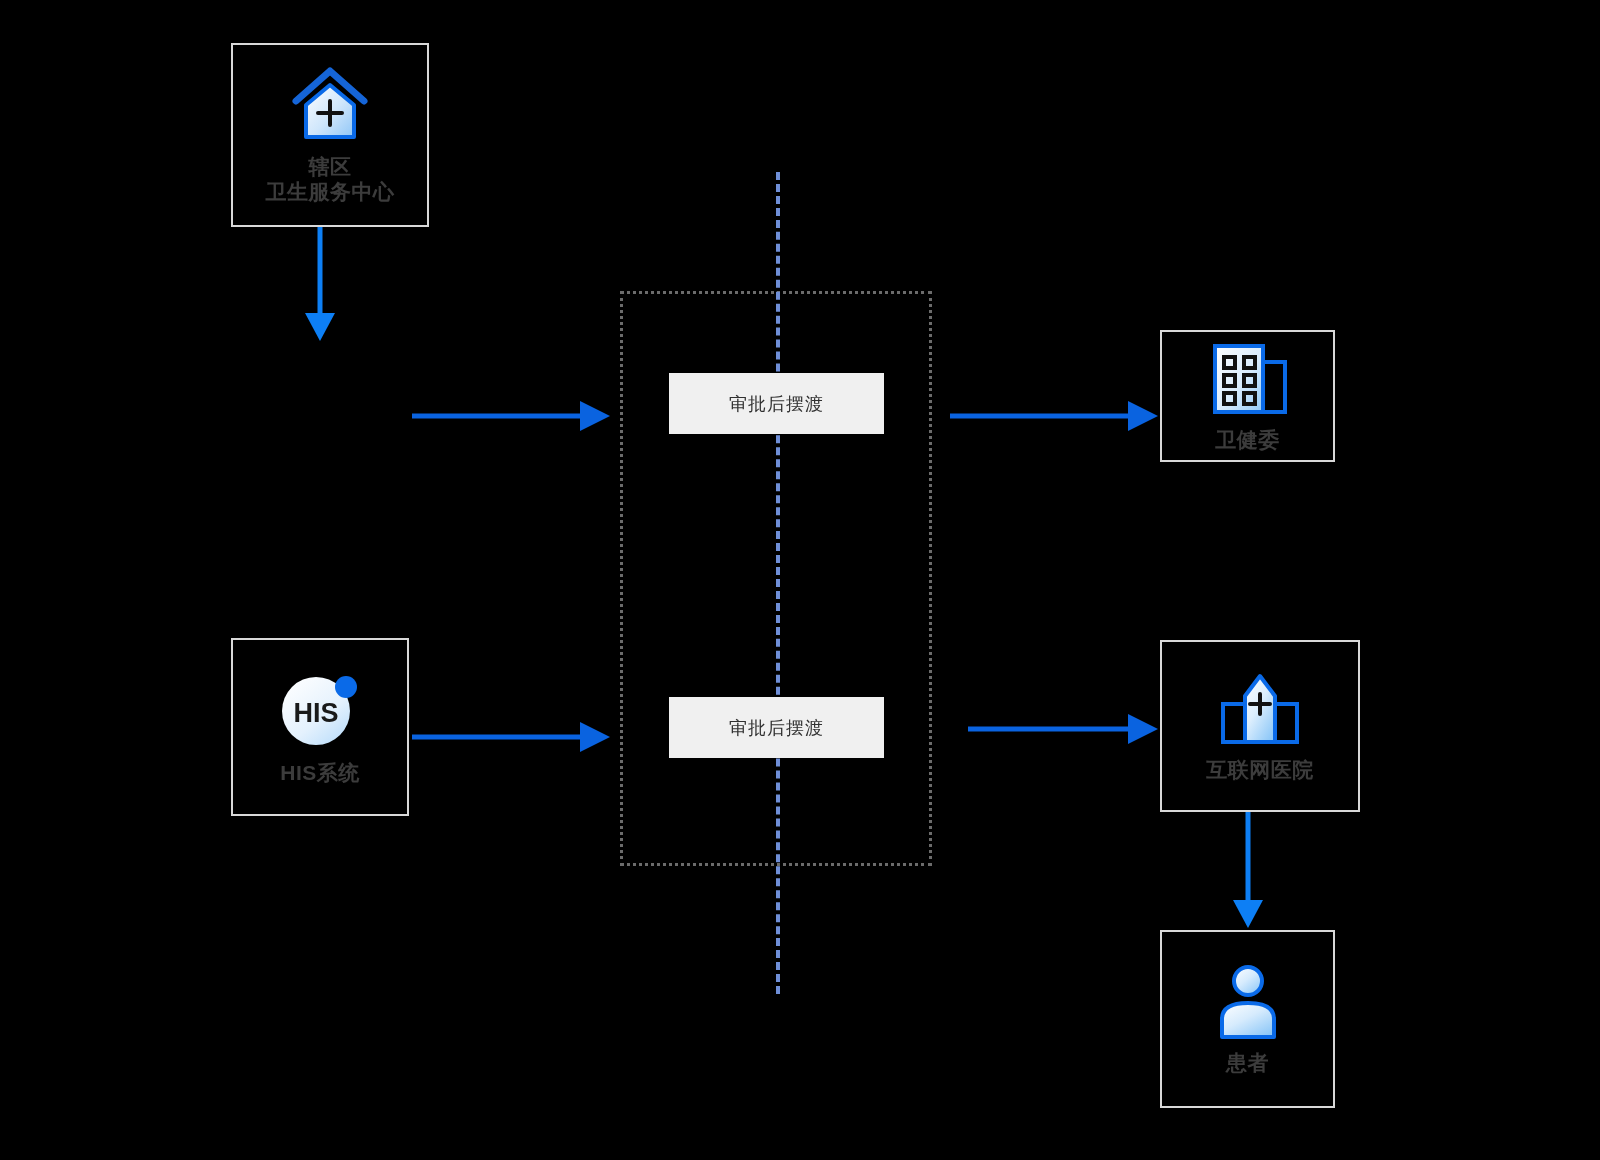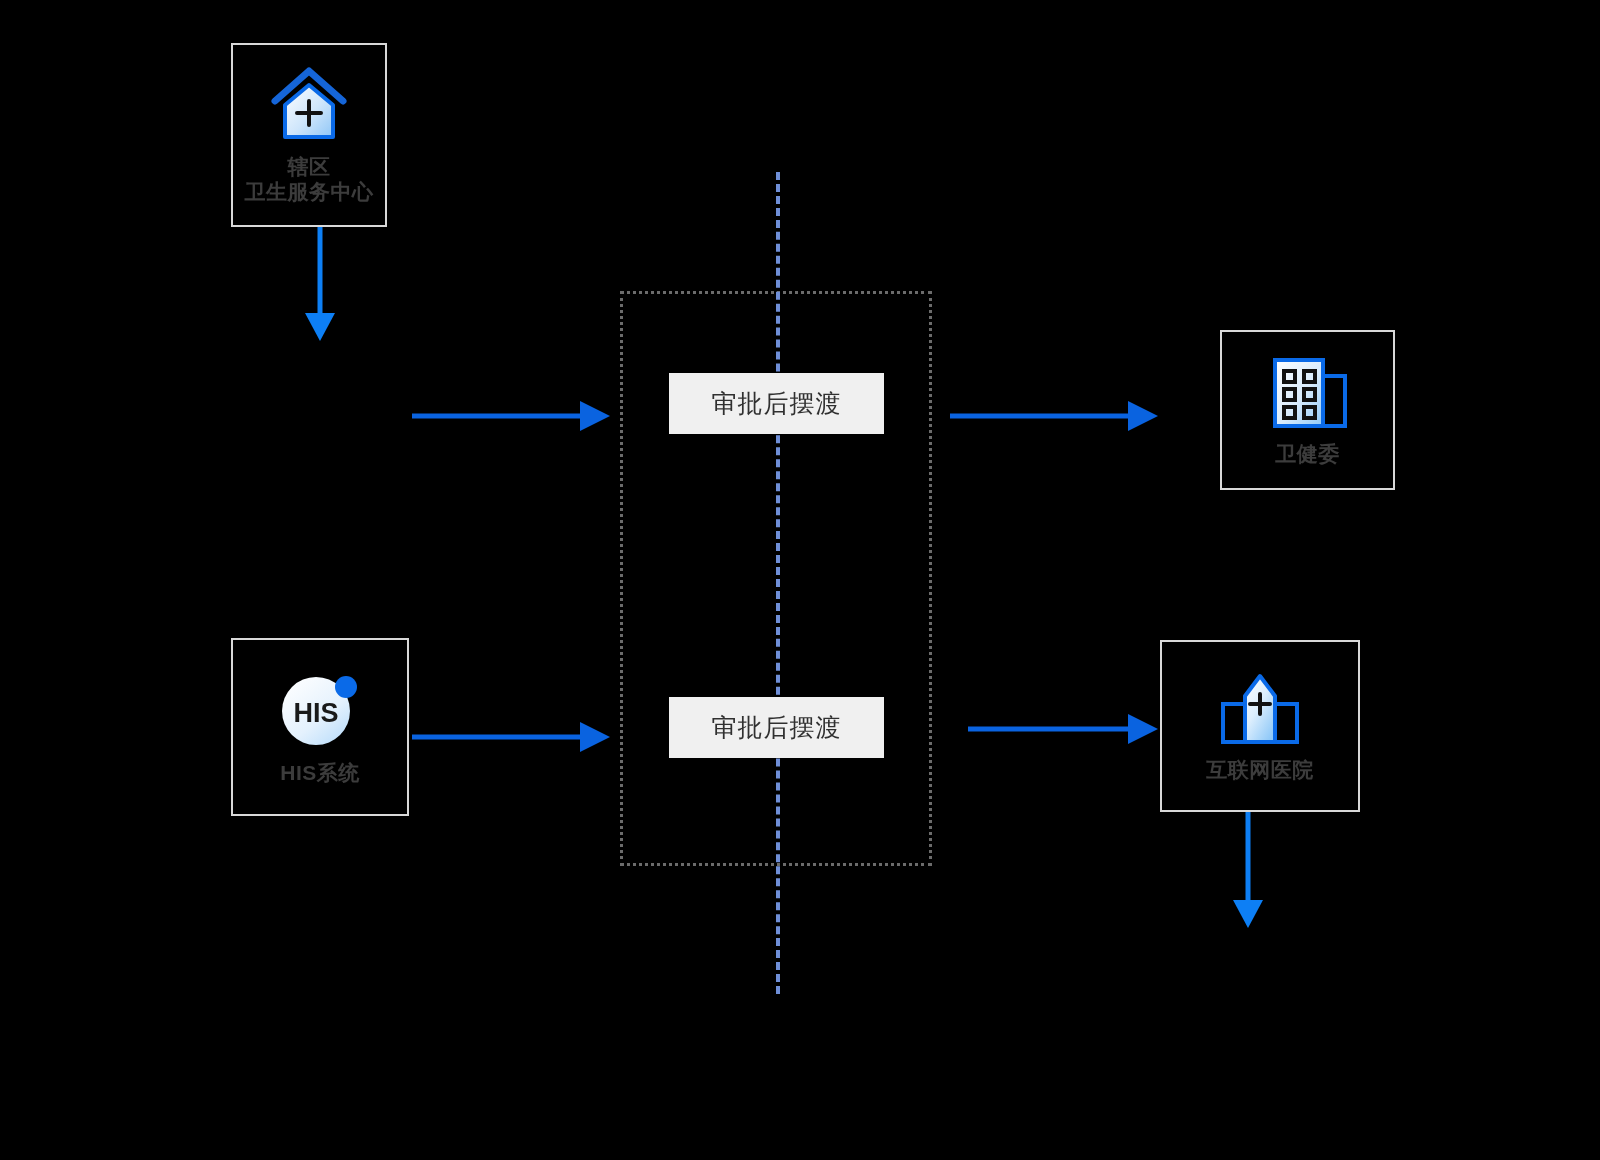--- a/index.html
+++ b/index.html
@@ -45,21 +45,21 @@
 
   
   .process {
     position: absolute;
     box-sizing: border-box;
     background: #f0f0f0;
     display: flex;
     align-items: center;
     justify-content: center;
     color: #303030;
-    font-size: 25px;
+    font-size: 18px;
     letter-spacing: 1px;
     z-index: 5;
   }
 
   
   .dotted-group {
     position: absolute;
     box-sizing: border-box;
     border: 3px dotted #6b6b6b;
     background: transparent;
@@ -125,21 +125,21 @@
     </svg>
   </div>
 
   <div class="conn" style="left:1228px; top:812px; width:40px; height:118px;">
     <svg width="40" height="118" viewBox="0 0 40 118">
       <line x1="20" y1="0" x2="20" y2="94" stroke="#0d7ff5" stroke-width="5"></line>
       <polygon points="20,116 5,88 35,88" fill="#0d7ff5"></polygon>
     </svg>
   </div>
 
-  <div class="node" style="left:231px; top:43px; width:156px; height:184px;">
+  <div class="node" style="left:231px; top:43px; width:198px; height:184px;">
     <span class="icon-wrap">
       <svg width="84" height="80" viewBox="0 0 84 80">
         <defs>
           <linearGradient id="gradHouse1" x1="0" y1="0" x2="1" y2="1">
             <stop offset="0%" stop-color="#ffffff"></stop>
             <stop offset="55%" stop-color="#cfe6fb"></stop>
             <stop offset="100%" stop-color="#8fc6f7"></stop>
           </linearGradient>
         </defs>
 
@@ -166,21 +166,21 @@
           </linearGradient>
         </defs>
         <circle cx="40" cy="42" r="34" fill="url(#gradHis)"></circle>
         <circle cx="70" cy="18" r="11" fill="#0a6ae8"></circle>
         <text x="40" y="53" text-anchor="middle" font-family="Liberation Sans, sans-serif" font-size="27" font-weight="700" fill="#1a1a1a">HIS</text>
       </svg>
     </span>
     <div class="node-label">HIS系统</div>
   </div>
 
-  <div class="node" style="left:1220px; top:330px; width:175px; height:160px;text-decoration:underline;">
+  <div class="node" style="left:1160px; top:330px; width:175px; height:132px;text-decoration:underline;">
     <span class="icon-wrap">
       <svg width="86" height="78" viewBox="0 0 86 78">
         <defs>
           <linearGradient id="gradBldg" x1="0" y1="0" x2="1" y2="1">
             <stop offset="0%" stop-color="#ffffff"></stop>
             <stop offset="55%" stop-color="#d9ecfd"></stop>
             <stop offset="100%" stop-color="#8fc9f8"></stop>
           </linearGradient>
         </defs>
 
@@ -215,20 +215,36 @@
         <rect x="58" y="34" width="24" height="38" fill="#000000" stroke="#0a6ae8" stroke-width="4"></rect>
 
         <path d="M30 72 L30 26 L45 6 L60 26 L60 72 Z" fill="url(#gradHosp)" stroke="#0a6ae8" stroke-width="4" stroke-linejoin="round"></path>
 
         <path d="M45 24 L45 44 M35 34 L55 34" stroke="#111111" stroke-width="4" stroke-linecap="round"></path>
       </svg>
     </span>
     <div class="node-label">互联网医院</div>
   </div>
 
+  <div class="node" style="left:1160px; top:930px; width:175px; height:178px;">
+    <span class="icon-wrap">
+      <svg width="70" height="78" viewBox="0 0 70 78">
+        <defs>
+          <linearGradient id="gradPerson2" x1="0" y1="0" x2="0.8" y2="1">
+            <stop offset="0%" stop-color="#ffffff"></stop>
+            <stop offset="50%" stop-color="#d6ebfd"></stop>
+            <stop offset="100%" stop-color="#8ec8f8"></stop>
+          </linearGradient>
+        </defs>
+        <circle cx="35" cy="18" r="14" fill="url(#gradPerson2)" stroke="#0a6ae8" stroke-width="4"></circle>
+        <path d="M9 74 L9 56 Q9 40 35 40 Q61 40 61 56 L61 74 Z" fill="url(#gradPerson2)" stroke="#0a6ae8" stroke-width="4" stroke-linejoin="round"></path>
+      </svg>
+    </span>
+    <div class="node-label">患者</div>
+  </div>
 
   <div class="process" style="left:669px; top:373px; width:215px; height:61px;">
     <span>审批后摆渡</span>
   </div>
 
   <div class="process" style="left:669px; top:697px; width:215px; height:61px;">
     <span>审批后摆渡</span>
   </div>
 
 </div>

